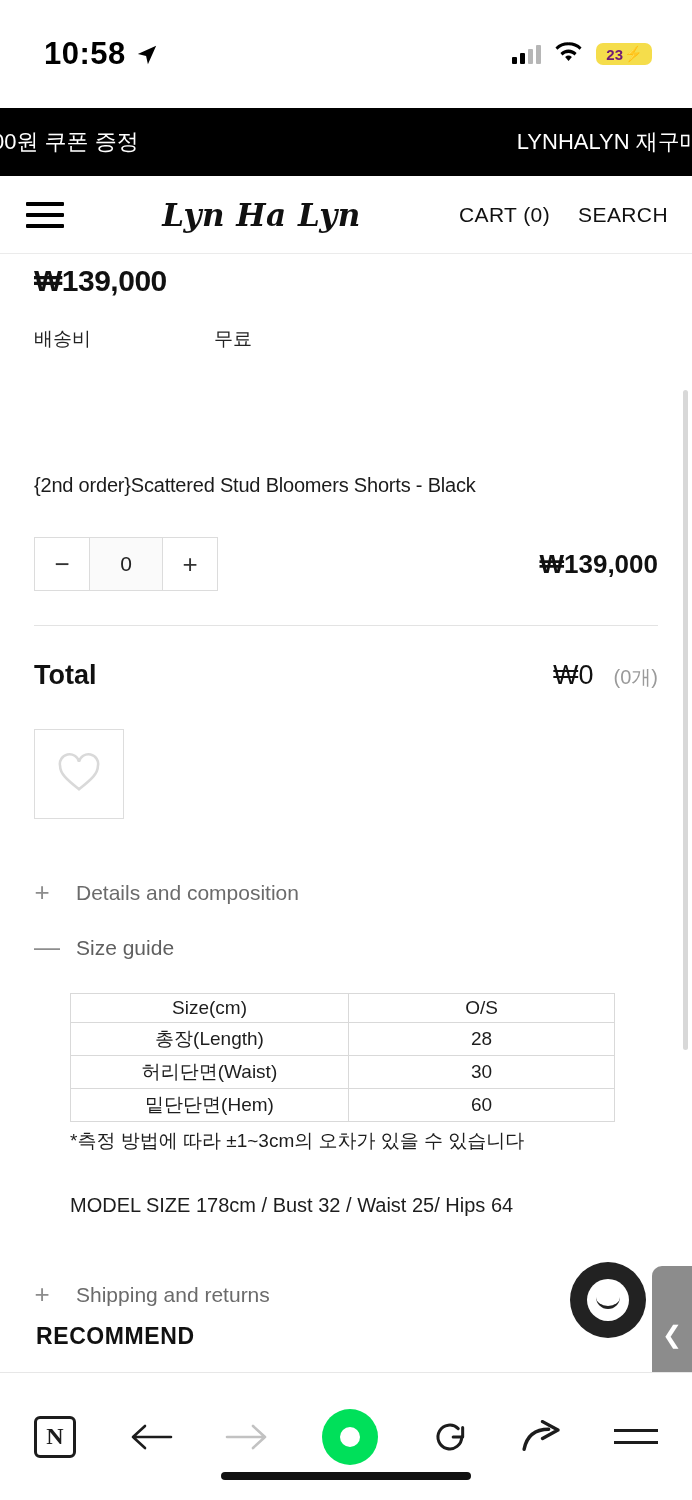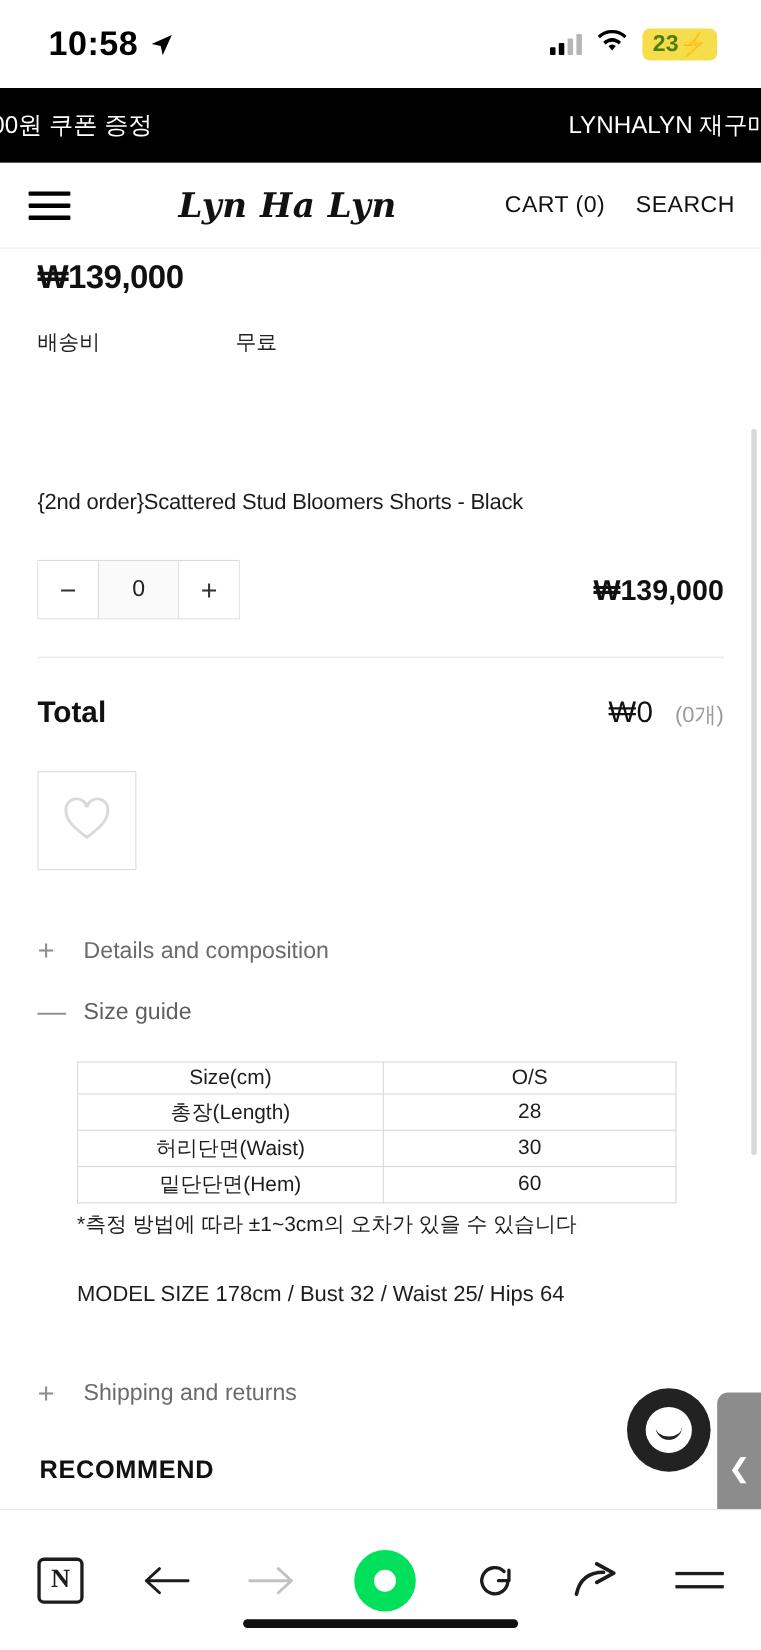--- a/index.html
+++ b/index.html
@@ -6,40 +6,40 @@
   html, body {
     width: 692px; height: 1500px;
     background: #ffffff;
     font-family: "Liberation Sans", sans-serif;
     overflow: hidden;
   }
   .phone { position: relative; width: 692px; height: 1500px; background:#fff; }
 
   
   .statusbar {
-    height: 80px;
+    height: 108px;
     display: flex; align-items: center; justify-content: space-between;
     padding: 0 40px 0 44px;
     border-radius: 20px;
   }
   .status-time {
     font-size: 31px; font-weight: 700; color:#000;
     letter-spacing: 0.5px;
     display:flex; align-items:center; gap:10px;
   }
   .loc-arrow { display:inline-block; transform: translateY(2px); }
   .status-right { display:flex; align-items:center; gap:14px; }
   .bars { display:flex; align-items:flex-end; gap:3px; height:20px; }
   .bars i { display:block; width:5px; background:#000; border-radius:1px; }
   .bars i:nth-child(1){ height:7px; }
   .bars i:nth-child(2){ height:11px; }
   .bars i:nth-child(3){ height:15px; background:#b6b6b6; }
   .bars i:nth-child(4){ height:19px; background:#b6b6b6; }
   .battery {
-    background:#f5dd4b; color:#4d7c0f; font-size:21px; font-weight:700;
+    background:#f5dd4b; color:#701a75; font-size:15px; font-weight:700;
     border-radius:7px; padding:2px 8px 2px 9px; display:flex; align-items:center; gap:1px;
     min-width:56px; justify-content:center;
   }
 
   
   .promo {
     height: 68px; background:#000; color:#fff;
     display:flex; align-items:center; justify-content:space-between;
     padding: 0 0 0 0; overflow:hidden; font-size:22px;
   }

